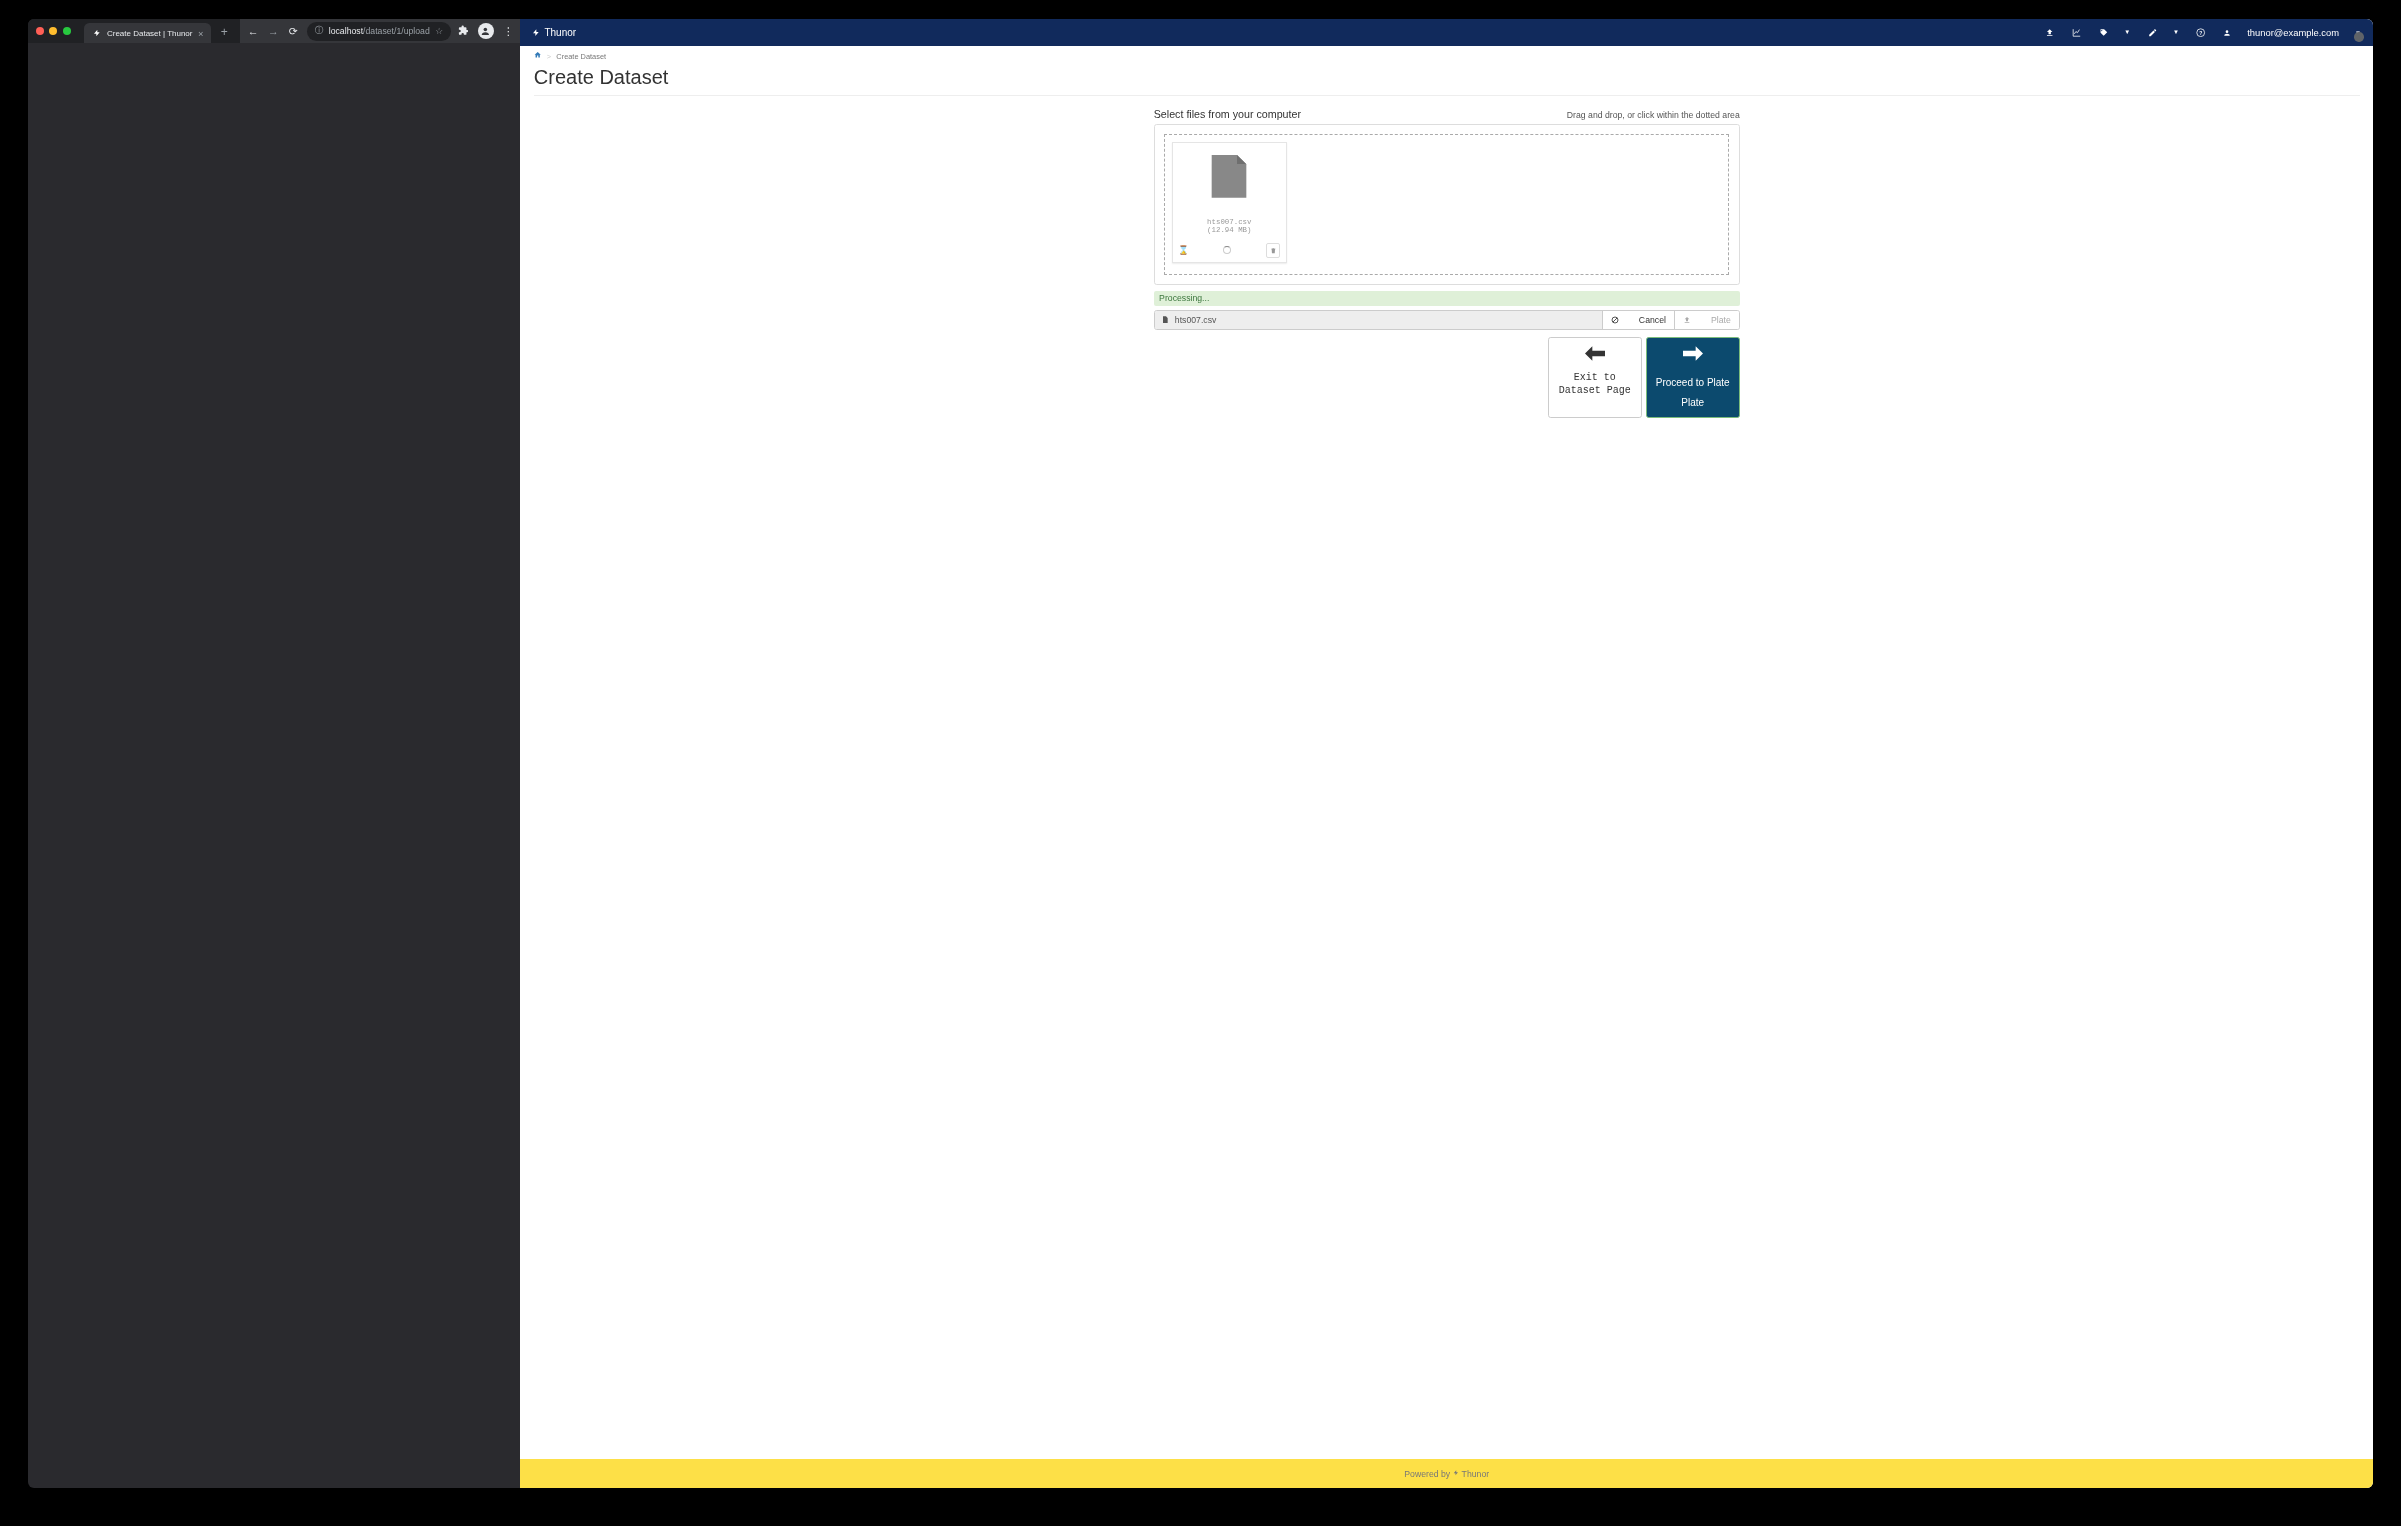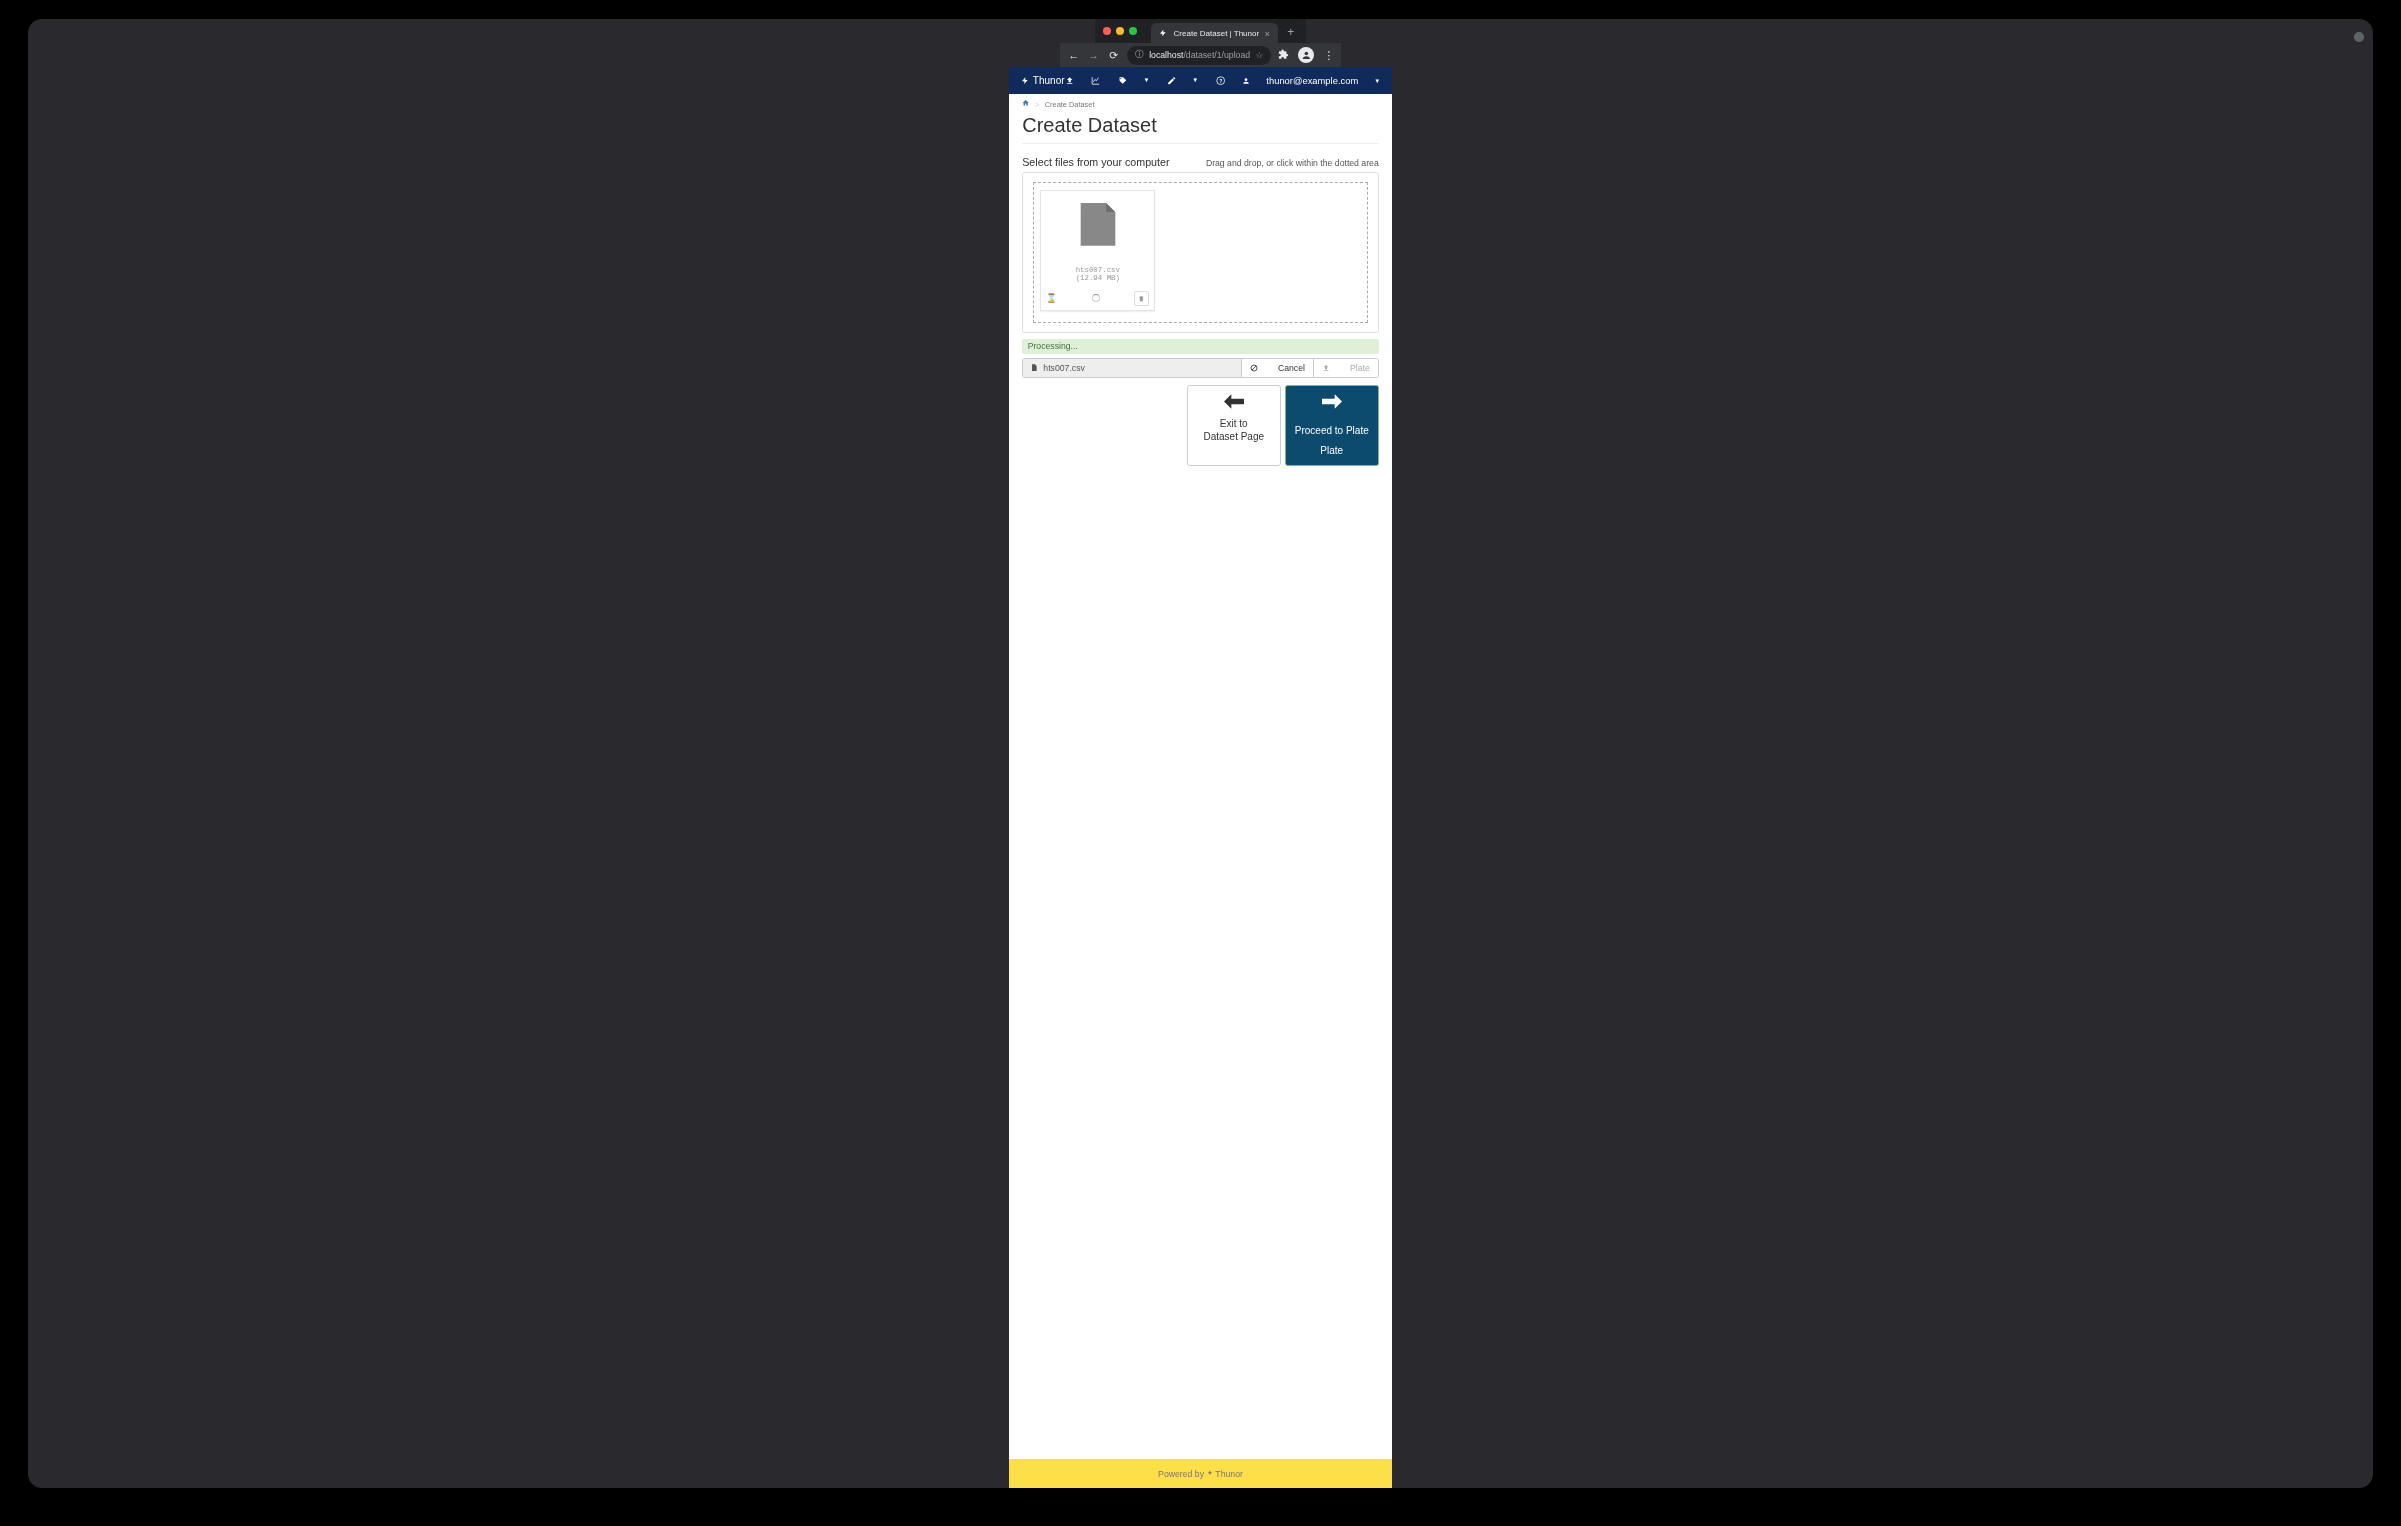--- a/index.html
+++ b/index.html
@@ -7,26 +7,25 @@
   font-family: -apple-system, BlinkMacSystemFont, "Segoe UI", Helvetica, Arial, sans-serif;
   background: #000;
   width: 919px;
   height: 584px;
   overflow: hidden;
 }
 .browser-window {
   position: absolute;
   top: 19px; left: 28px; right: 28px; bottom: 38px;
   background: #2a2a2e;
-  border-radius: 14px;
+  border-radius: 6px;
   overflow: hidden;
   box-shadow: 0 0 13.4px rgba(0,0,0,0.5);
   display: flex;
-  flex-direction: column;
-  align-items: center;
+  flex-direction: row;
 }
 .tab-strip {
   height: 24px;
   background: #202124;
   display: flex;
   align-items: center;
   padding: 0 8px;
   gap: 5.4px;
 }
 .traffic-lights { display: flex; gap: 5.4px; margin-right: 8px; }
@@ -223,21 +222,21 @@
   padding: 6.7px 5.4px 8px;
   text-align: center;
   cursor: pointer;
   font-size: 10px;
   line-height: 1.3;
   display: flex;
   flex-direction: column;
   align-items: center;
 }
 .big-btn .arrow { font-size: 20px; font-weight: bold; line-height: 1; margin-bottom: 2.7px;}
-.big-btn.exit { background: #fff; border: 0.7px solid #ccc; color: #333; }
+.big-btn.exit { background: #fff; border: 0.7px solid #ccc; color: #333; font-family: Liberation Mono, monospace; }
 .big-btn.proceed { background: #0c4a6e; border: 0.7px solid #7bbd7b; color: #fff; gap: 7px; }
 
 .footer {
   margin-top: auto;
   background: #fde047;
   text-align: center;
   padding: 9.4px;
   font-size: 8.7px;
   color: #777;
   display: flex;

